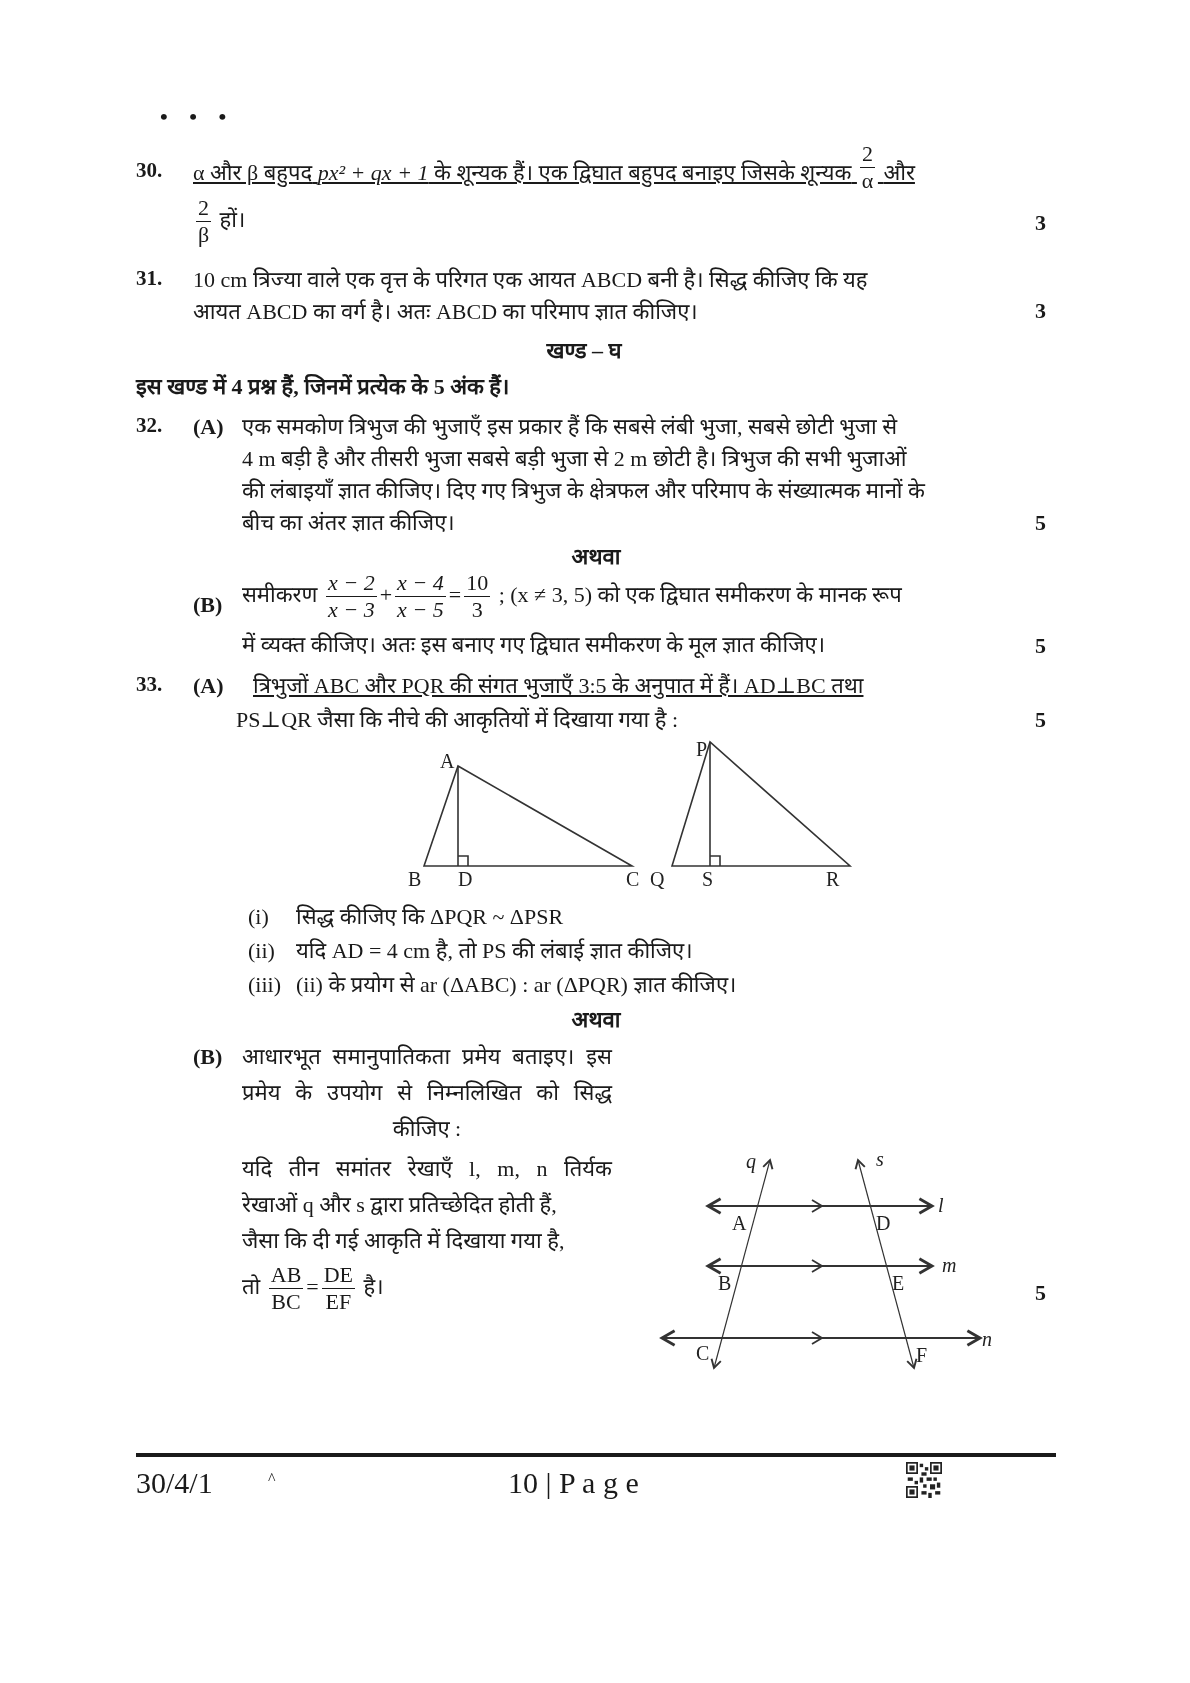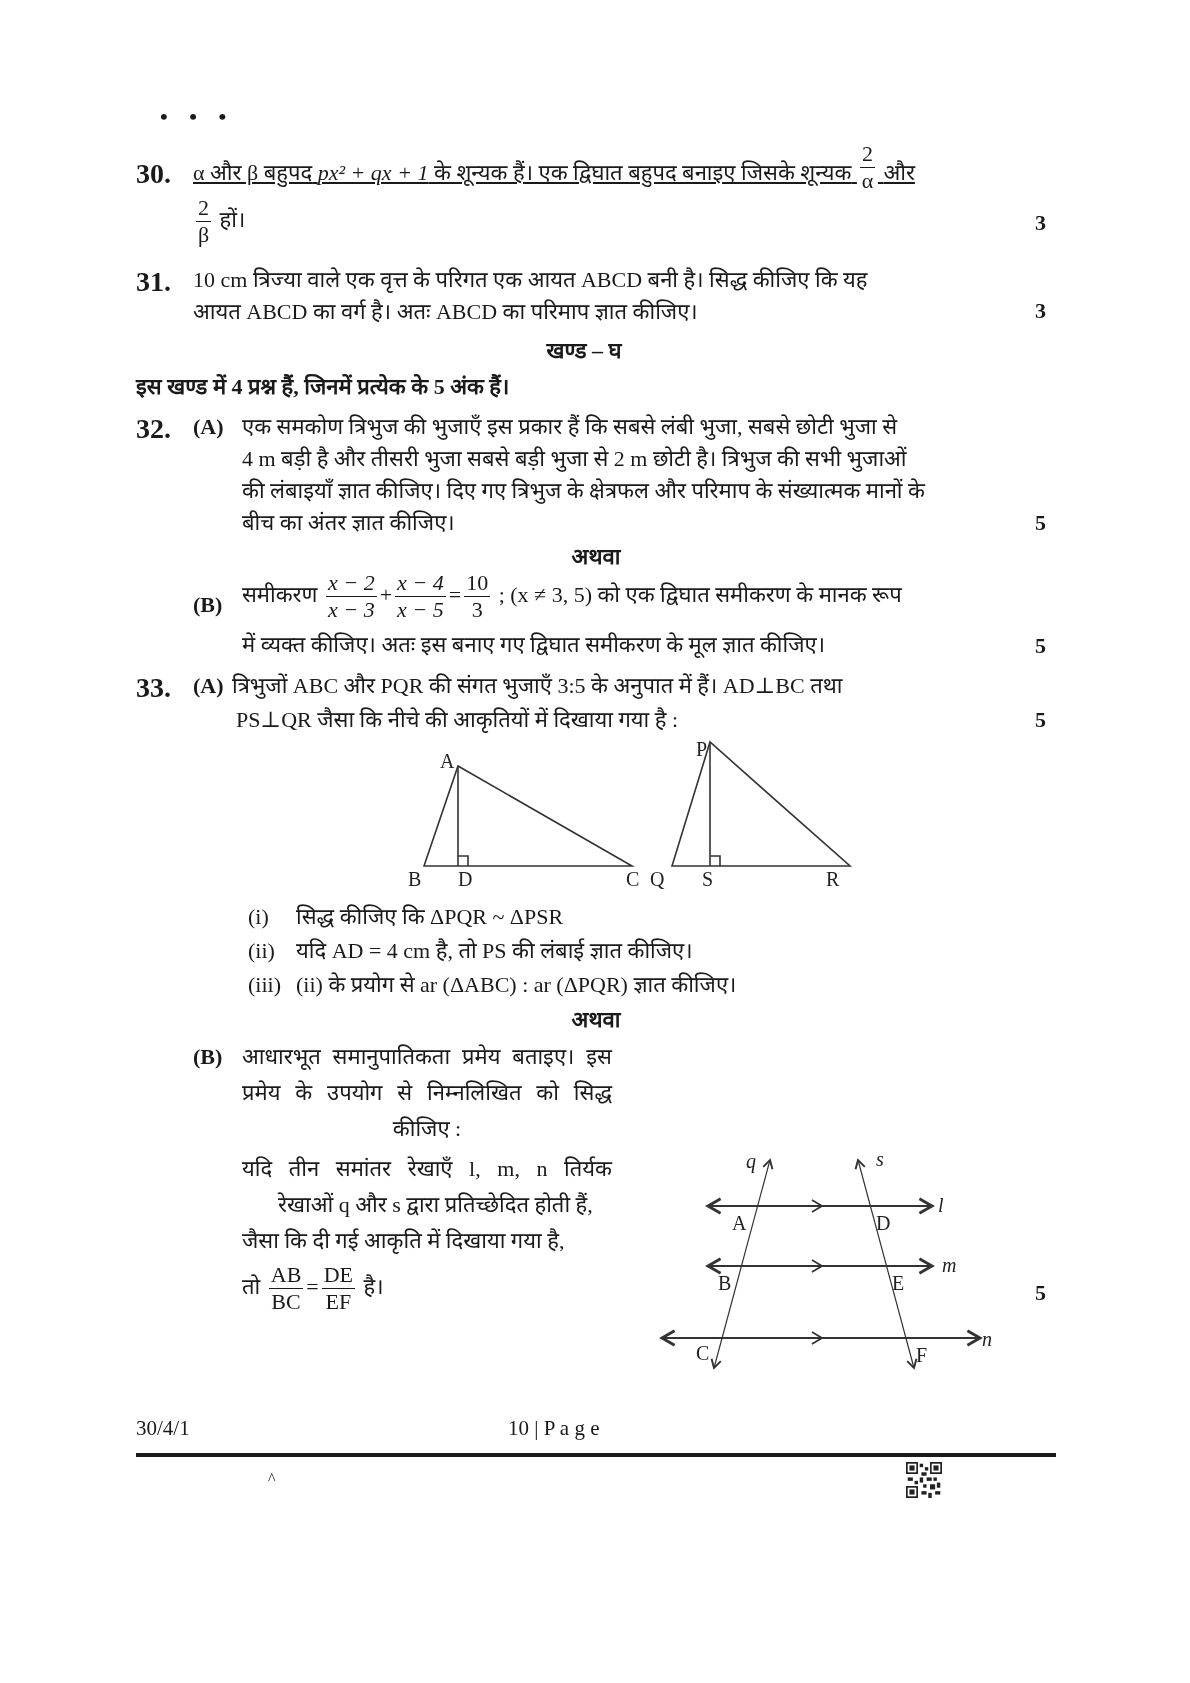--- a/index.html
+++ b/index.html
@@ -1,30 +1,30 @@
 <!DOCTYPE html>
 <html><head>
 <meta charset="utf-8">
 <style>
   html, body { margin:0; padding:0; background:#ffffff; }
   body { width:1190px; height:1683px; position:relative; overflow:hidden;
          font-family:"Liberation Serif","DejaVu Serif",serif; color:#1a1a1a; }
   .abs { position:absolute; }
-  .qnum { font-weight:bold; font-size:28px; }
+  .qnum { font-weight:bold; font-size:21px; }
   .txt { font-size:22px; line-height:34px; }
   .marks { font-weight:bold; font-size:22px; position:absolute; left:1035px; }
   .center { text-align:center; }
   .bold { font-weight:bold; }
   .frac { display:inline-block; vertical-align:middle; text-align:center; margin:0 3px; }
   .frac .n { display:block; border-bottom:1.5px solid #1a1a1a; padding:0 2px; line-height:26px; }
   .frac .d { display:block; line-height:26px; }
   i.m { font-style:italic; }
   .dots { position:absolute; left:160px; top:104px; font-size:22px; letter-spacing:8px; font-weight:bold; }
   .footer-rule { position:absolute; left:136px; top:1453px; width:920px; height:4px; background:#1a1a1a; }
-  .footer-txt { position:absolute; top:1416px; font-size:21px; }
+  .footer-txt { position:absolute; top:1466px; font-size:30px; }
   .qr { position:absolute; left:906px; top:1462px; width:36px; height:36px; }
   svg text { font-family:"Liberation Serif","DejaVu Serif",serif; }
 </style>
 </head>
 <body>
 
 <div class="dots">• • •</div>
 
 <div class="abs qnum" style="left:136px;top:158px;">30.</div>
 <div class="abs txt" style="left:193px;top:155px;width:820px;text-decoration:underline;">
@@ -69,21 +69,21 @@
   <span>समीकरण</span>
   <span class="frac"><i class="n m">x − 2</i><i class="d m">x − 3</i></span><span>+</span><span class="frac"><i class="n m">x − 4</i><i class="d m">x − 5</i></span><span>=</span><span class="frac"><span class="n">10</span><span class="d">3</span></span>
   <span>; (x ≠ 3, 5)</span>
   <span>को एक द्विघात समीकरण के मानक रूप</span>
 </div>
 <div class="abs txt" style="left:242px;top:628px;width:790px;">में व्यक्त कीजिए। अतः इस बनाए गए द्विघात समीकरण के मूल ज्ञात कीजिए।</div>
 <div class="marks" style="top:633px;">5</div>
 
 <div class="abs qnum" style="left:136px;top:672px;">33.</div>
 <div class="abs txt bold" style="left:193px;top:669px;">(A)</div>
-<div class="abs txt" style="left:232px;top:669px;width:790px;">त्रिभुजों ABC और PQR की संगत भुजाएँ 3:5 के अनुपात में हैं। AD⊥BC तथा</div>
+<div class="abs txt" style="left:253px;top:669px;width:790px;text-decoration:underline;">त्रिभुजों ABC और PQR की संगत भुजाएँ 3:5 के अनुपात में हैं। AD⊥BC तथा</div>
 <div class="abs txt" style="left:236px;top:703px;width:790px;">PS⊥QR जैसा कि नीचे की आकृतियों में दिखाया गया है :</div>
 <div class="marks" style="top:707px;">5</div>
 
 <svg class="abs" style="left:400px;top:730px;" width="480" height="160">
   <g stroke="#333" stroke-width="1.6" fill="none">
     <polygon points="24,136 58,36 232,136"></polygon>
     <line x1="58" y1="36" x2="58" y2="136"></line>
     <polyline points="58,126 68,126 68,136"></polyline>
     <polygon points="312,136 350,12 490,136" transform="translate(-40,0)"></polygon>
     <line x1="310" y1="12" x2="310" y2="136"></line>
@@ -108,21 +108,21 @@
 <div class="abs txt" style="left:248px;top:968px;">(iii)</div>
 <div class="abs txt" style="left:296px;top:968px;">(ii) के प्रयोग से ar (ΔABC) : ar (ΔPQR) ज्ञात कीजिए।</div>
 
 <div class="abs txt bold center" style="left:136px;width:920px;top:1003px;">अथवा</div>
 
 <div class="abs txt bold" style="left:193px;top:1040px;">(B)</div>
 <div class="abs txt" style="left:242px;top:1040px;width:370px;text-align:justify;text-align-last:justify;">आधारभूत समानुपातिकता प्रमेय बताइए। इस</div>
 <div class="abs txt" style="left:242px;top:1076px;width:370px;text-align:justify;text-align-last:justify;">प्रमेय के उपयोग से निम्नलिखित को सिद्ध</div>
 <div class="abs txt" style="left:242px;top:1112px;width:370px;text-align:center;">कीजिए :</div>
 <div class="abs txt" style="left:242px;top:1152px;width:370px;text-align:justify;text-align-last:justify;">यदि तीन समांतर रेखाएँ l, m, n तिर्यक</div>
-<div class="abs txt" style="left:242px;top:1188px;width:370px;margin-left:36px;">रेखाओं q और s द्वारा प्रतिच्छेदित होती हैं,</div>
+<div class="abs txt" style="left:242px;top:1188px;width:370px;">रेखाओं q और s द्वारा प्रतिच्छेदित होती हैं,</div>
 <div class="abs txt" style="left:242px;top:1224px;width:370px;">जैसा कि दी गई आकृति में दिखाया गया है,</div>
 <div class="abs txt" style="left:242px;top:1262px;white-space:nowrap;">
   <span>तो</span>
   <span class="frac"><span class="n">AB</span><span class="d">BC</span></span><span>=</span><span class="frac"><span class="n">DE</span><span class="d">EF</span></span>
   <span>है।</span>
 </div>
 <div class="marks" style="top:1280px;">5</div>
 
 <svg class="abs" style="left:640px;top:1140px;" width="380" height="240">
   <defs>

